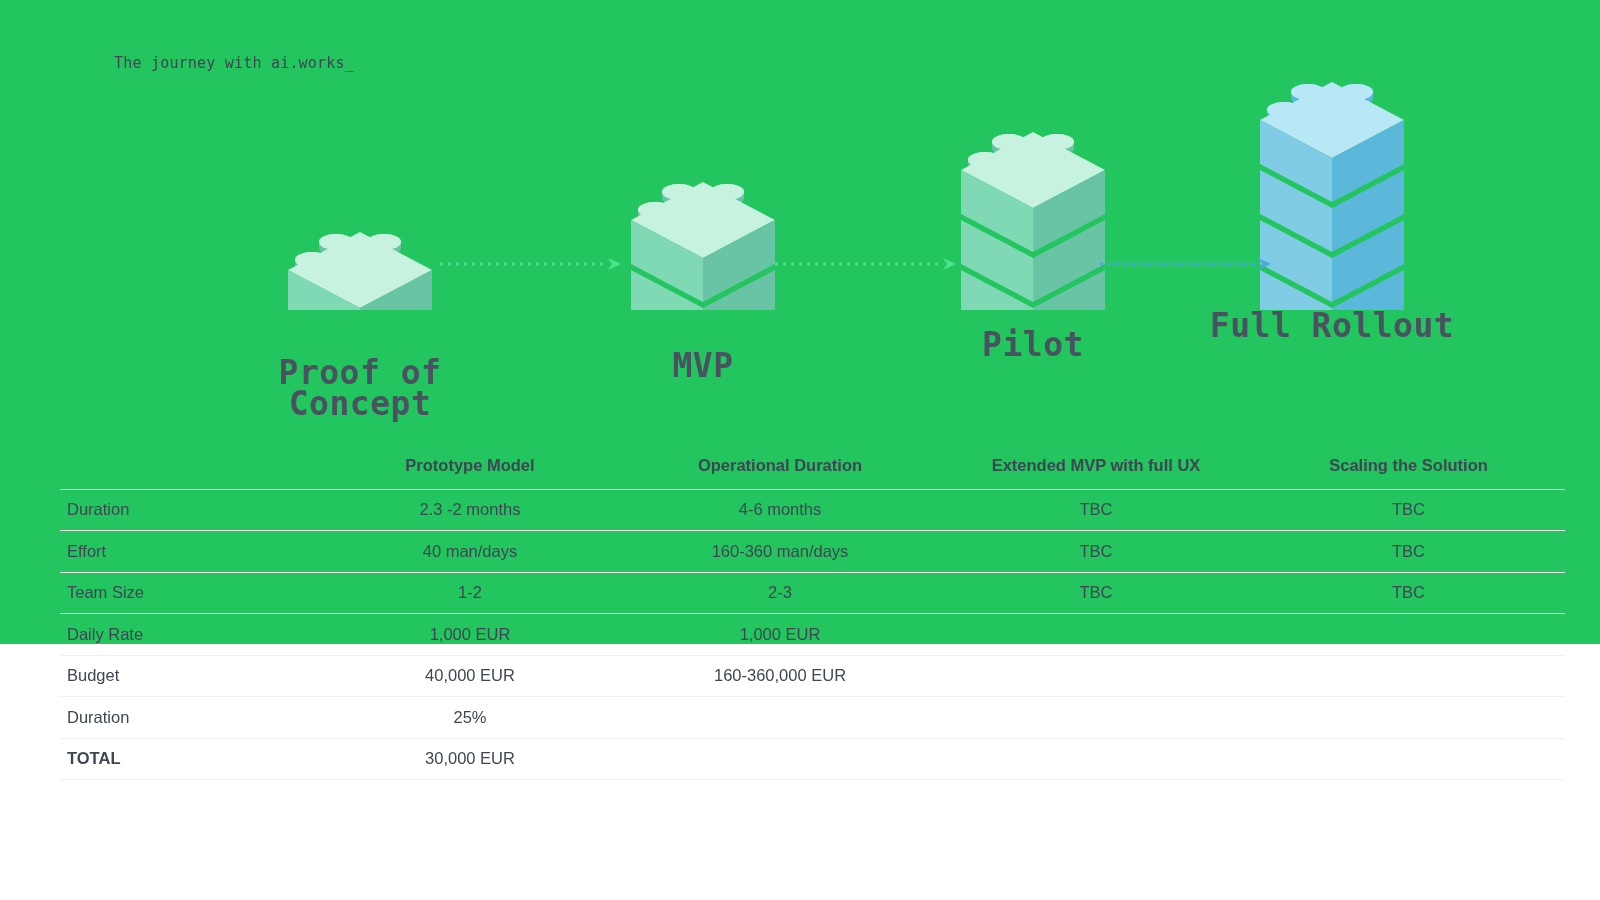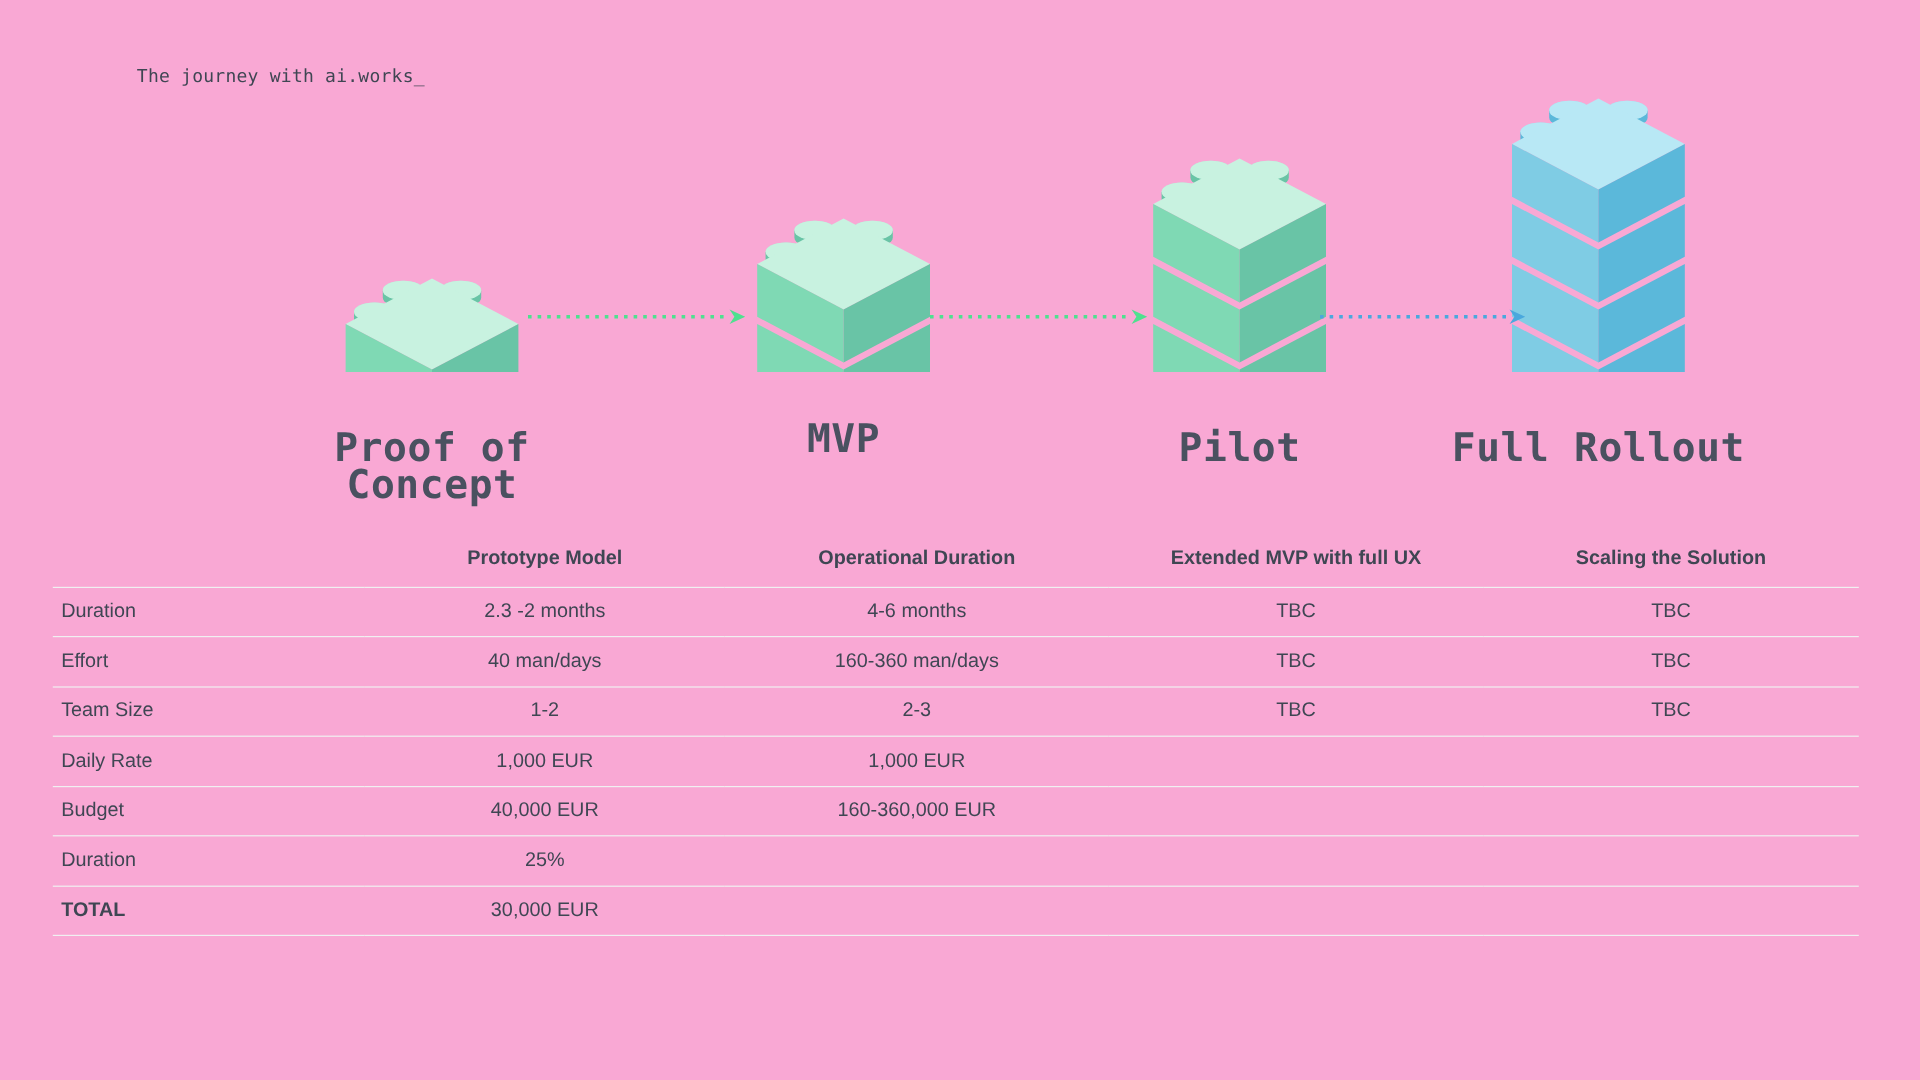--- a/index.html
+++ b/index.html
@@ -2,21 +2,21 @@
 <html><head>
 <meta charset="utf-8">
 <style>
   * { box-sizing: border-box; margin: 0; padding: 0; }
   html, body {
     width: 1600px; height: 900px;
     background: #ffffff;
     font-family: "Liberation Sans", sans-serif;
     overflow: hidden;
   }
-  .slide { position: relative; width: 1600px; height: 900px; background: #f9a8d4; }
+  .slide { position: relative; width: 1600px; height: 644px; background: #22c55e; }
 
   
   .slide-title {
     position: absolute; left: 114px; top: 54px;
     font-family: "DejaVu Sans Mono", "Liberation Mono", monospace;
     font-size: 15px; letter-spacing: 0.2px;
     color: #3f4653; white-space: pre;
   }
 
   
@@ -37,31 +37,31 @@
   .stage-3 { left: 883px; top: 60px; }
   .stage-4 { left: 1182px; top: 60px; }
 
   .stage-1 .stage-art { height: 250px; }
   .stage-2 .stage-art { height: 250px; }
   .stage-3 .stage-art { height: 250px; }
   .stage-4 .stage-art { height: 250px; }
 
   .stage-1 .stage-label { margin-top: 47px; }
   .stage-2 .stage-label { margin-top: 40px; }
-  .stage-3 .stage-label { margin-top: 47px; }
-  .stage-4 .stage-label { margin-top: 47px; }
+  .stage-3 .stage-label { margin-top: 19px; }
+  .stage-4 .stage-label { }
 
   
   .connector { position: absolute; height: 20px; }
   .conn-1 { left: 440px; top: 254px; width: 185px; }
   .conn-2 { left: 775px; top: 254px; width: 185px; }
   .conn-3 { left: 1100px; top: 254px; width: 175px; }
 
   
-  .table-wrap { position: absolute; left: 44px; top: 442px; width: 1505px; }
+  .table-wrap { position: absolute; left: 60px; top: 442px; width: 1505px; }
   .grid { width: 100%; border-collapse: collapse; table-layout: fixed; }
   .grid td {
     height: 41.5px; vertical-align: middle;
     border-bottom: 1px solid #f0f0f1;
     font-size: 16.5px; color: #3f4653;
   }
   .grid tr.head-row td { height: 47px; }
   .grid tr:last-child td { border-bottom: 1px solid #f0f0f1; }
   .col-label { width: 260px; padding-left: 7px; text-align: left; font-weight: normal; }
   .col-val { text-align: center; }

